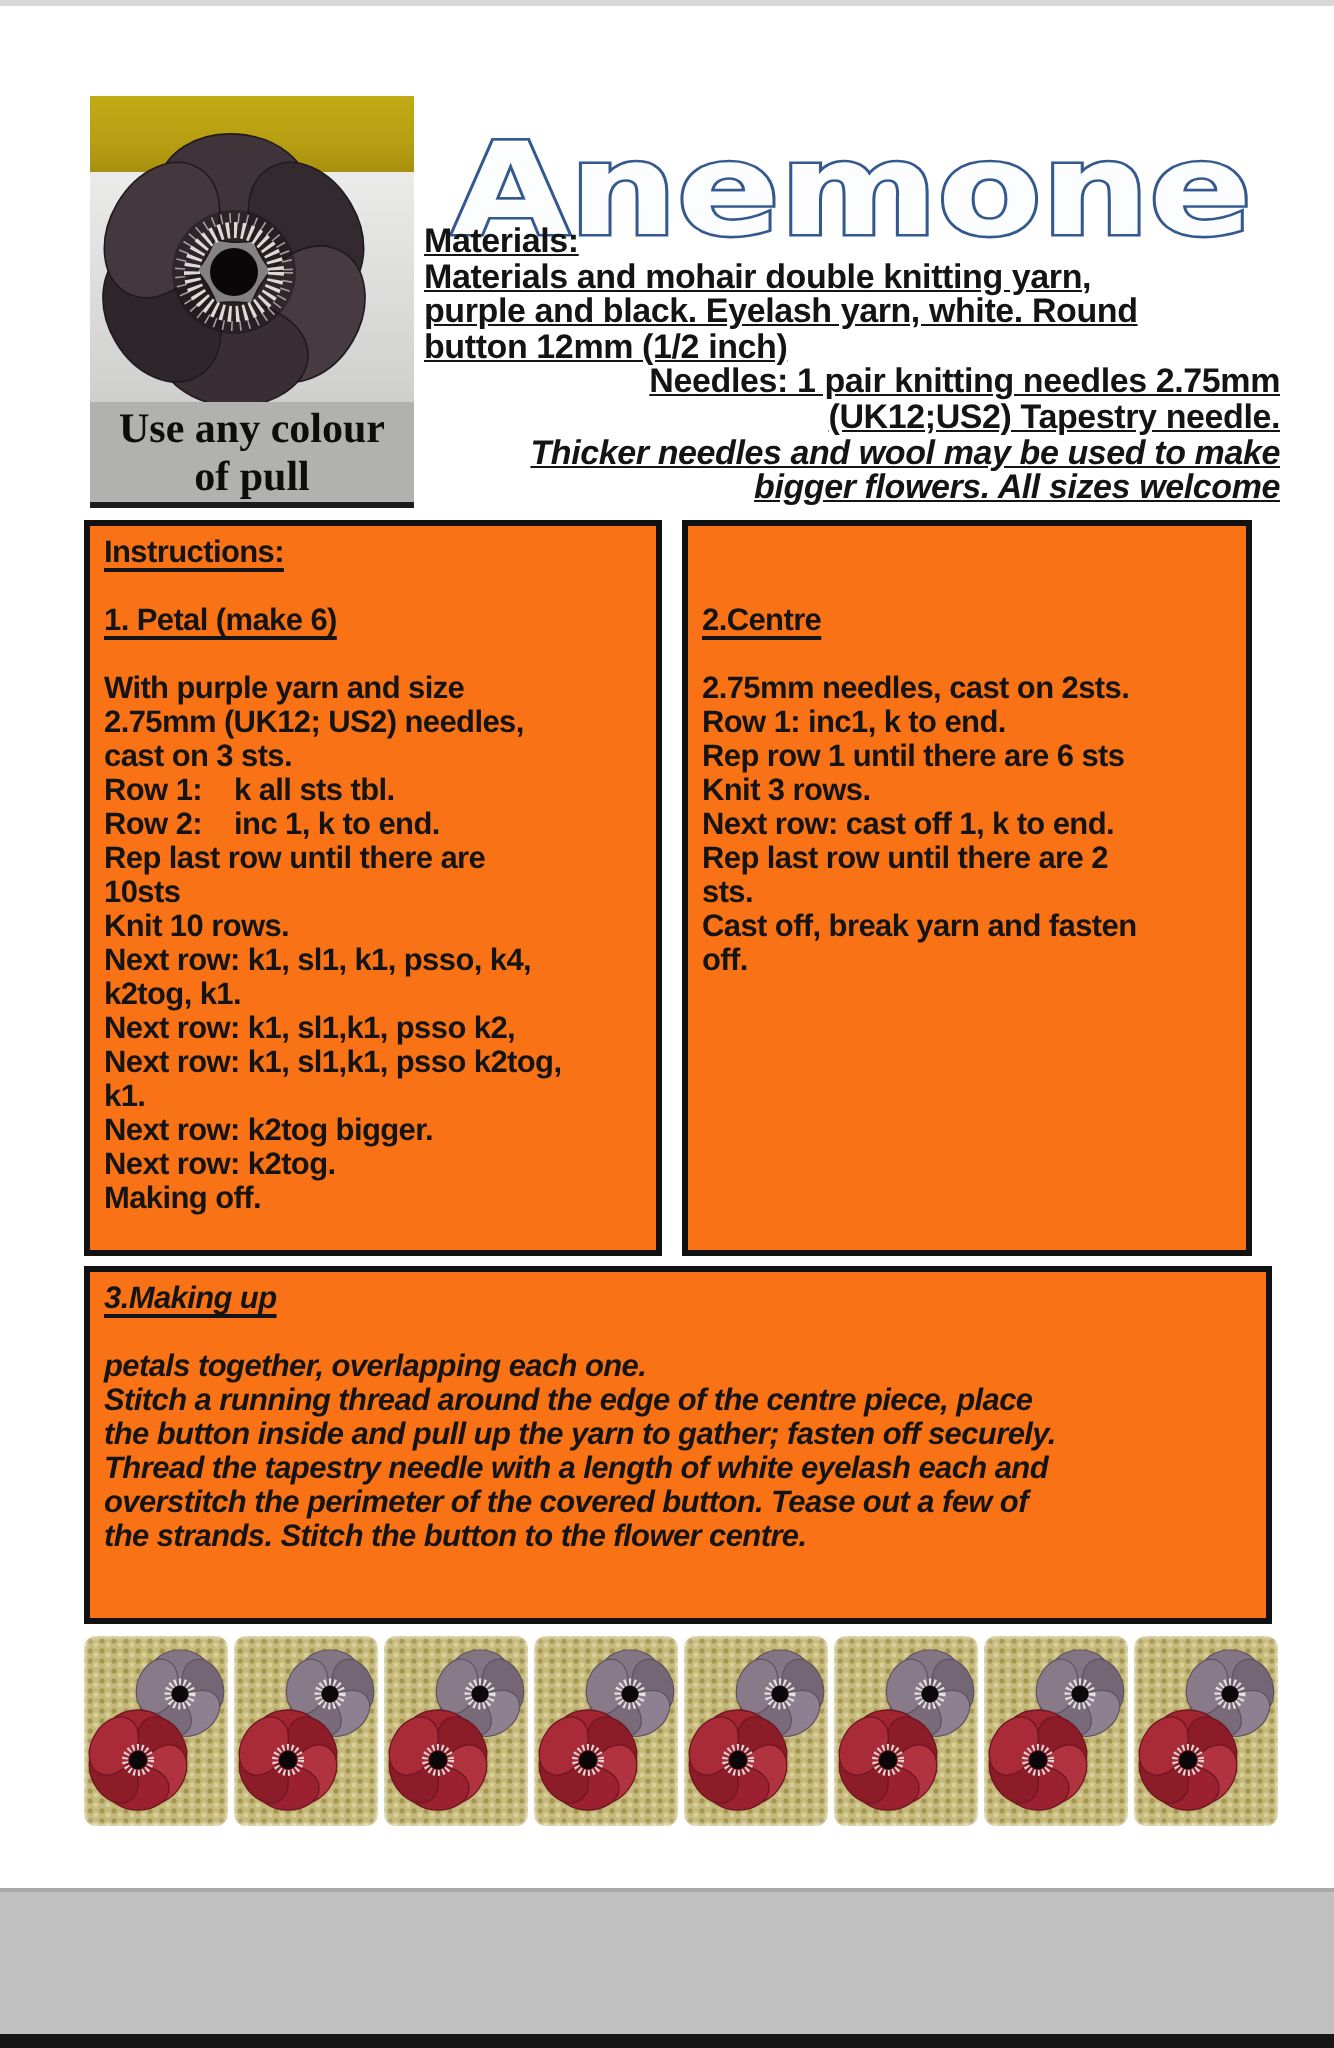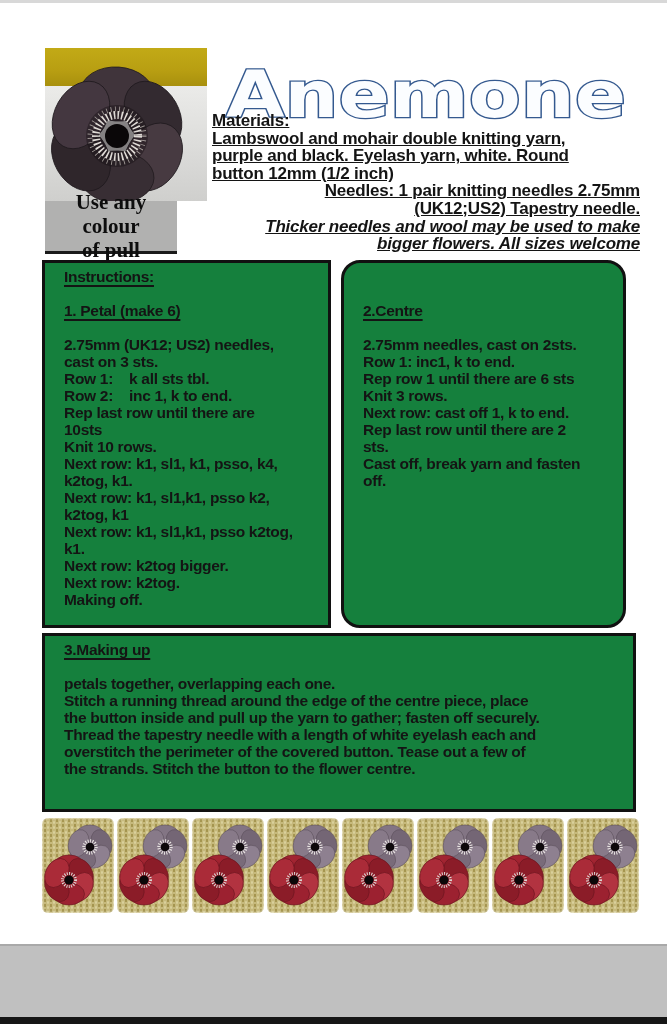--- a/index.html
+++ b/index.html
@@ -13,41 +13,41 @@
   #page{position:relative;width:667px;height:1024px;background:#ffffff;overflow:hidden;
         font-family:"Liberation Sans","DejaVu Sans",sans-serif;color:var(--ink);}
   #top-hairline{position:absolute;left:0;top:0;width:667px;height:3px;background:#d8d8d8;}
 
   
   #photo{position:absolute;left:45px;top:48px;width:162px;height:153px;
          background:linear-gradient(var(--photo_bg_top),var(--photo_bg_bottom));}
   #photo .band{position:absolute;left:0;top:0;width:100%;height:38px;
          background:linear-gradient(#c2aa16,var(--band_yellow) 60%,#a8900e);}
   #photo svg{position:absolute;left:0;top:0;}
-  #caption{position:absolute;left:45px;top:201px;width:132px;height:50px;
+  #caption{position:absolute;left:45px;top:201px;width:162px;height:50px;
          background:var(--caption_bg);border-bottom:3px solid var(--caption_border);
          display:flex;flex-direction:column;align-items:center;justify-content:center;
          font-family:"Liberation Serif","DejaVu Serif",serif;font-weight:bold;
          font-size:21px;line-height:24px;color:#0d0d0d;text-align:center;}
 
   
   #title-wrap{position:absolute;left:210px;top:55px;width:432px;height:74px;}
   #materials{position:absolute;left:212px;top:112px;width:428px;
          font-size:17px;line-height:17.6px;font-weight:bold;letter-spacing:-0.2px;text-decoration:underline;}
   #materials .c{text-align:right;}
   #materials .it{font-style:italic;}
   #materials div{white-space:pre-wrap;}
 
   
-  .ibox{position:absolute;border:3px solid var(--box_border);background:#15803d;
+  .ibox{position:absolute;border:3px solid var(--box_border);background:#f97316;
         font-weight:bold;font-size:15.5px;line-height:17px;letter-spacing:-0.3px;
-        padding:5px 19px;box-sizing:border-box;}
+        padding:5px 7px;box-sizing:border-box;}
   #box-petal{left:42px;top:260px;width:289px;height:368px;}
-  #box-centre{left:341px;top:260px;width:285px;height:368px;border-radius:19px;}
-  #box-making{left:42px;top:633px;width:594px;height:179px;}
+  #box-centre{left:341px;top:260px;width:285px;height:368px;}
+  #box-making{left:42px;top:633px;width:594px;height:179px;font-style:italic;}
   .ibox .hd{text-decoration:underline;text-underline-offset:3px;text-decoration-thickness:2px;}
   .ibox .sp{height:17px;}
   .ibox .bline{white-space:pre-wrap;min-height:17px;}
 
   
   #strip{position:absolute;left:42px;top:818px;width:599px;height:95px;
          display:flex;gap:3px;}
   .tile{position:relative;width:72px;height:95px;border-radius:6px;overflow:hidden;
         background-color:var(--strip_bg);
         background-image:radial-gradient(circle,var(--strip_dot) 1.1px,rgba(0,0,0,0) 1.5px),
@@ -90,42 +90,42 @@
   </div>
 
   <div id="title-wrap">
     <svg width="432" height="74" viewBox="0 0 432 74">
       <text x="216" y="62" text-anchor="middle" textLength="400" lengthAdjust="spacingAndGlyphs" font-family="DejaVu Sans, sans-serif" font-size="64" font-weight="bold" fill="var(--title_fill)" stroke="var(--title_outline)" stroke-width="2.6" style="paint-order:stroke fill">Anemone</text>
     </svg>
   </div>
 
   <div id="materials">
     <div>Materials:</div>
-    <div><div>Lambswool and mohair double knitting yarn,</div><div>purple and black. Eyelash yarn, white. Round</div><div>button 12mm (1/2 inch)</div></div>
+    <div><div>Materials and mohair double knitting yarn,</div><div>purple and black. Eyelash yarn, white. Round</div><div>button 12mm (1/2 inch)</div></div>
     <div class="c"><div>Needles: 1 pair knitting needles 2.75mm</div><div>(UK12;US2) Tapestry needle.</div></div>
     <div class="c it"><div>Thicker needles and wool may be used to make</div><div>bigger flowers. All sizes welcome</div></div>
   </div>
 
   <div id="box-petal" class="ibox">
     <div class="hd">Instructions:</div>
     <div class="sp"></div>
     <div class="hd">1. Petal (make 6)</div>
     <div class="sp"></div>
     <div>
+        <div class="bline">With purple yarn and size</div>
         <div class="bline">2.75mm (UK12; US2) needles,</div>
         <div class="bline">cast on 3 sts.</div>
         <div class="bline">Row 1:    k all sts tbl.</div>
         <div class="bline">Row 2:    inc 1, k to end.</div>
         <div class="bline">Rep last row until there are</div>
         <div class="bline">10sts</div>
         <div class="bline">Knit 10 rows.</div>
         <div class="bline">Next row: k1, sl1, k1, psso, k4,</div>
         <div class="bline">k2tog, k1.</div>
         <div class="bline">Next row: k1, sl1,k1, psso k2,</div>
-        <div class="bline">k2tog, k1</div>
         <div class="bline">Next row: k1, sl1,k1, psso k2tog,</div>
         <div class="bline">k1.</div>
         <div class="bline">Next row: k2tog bigger.</div>
         <div class="bline">Next row: k2tog.</div>
         <div class="bline">Making off.</div>
       </div>
   </div>
 
   <div id="box-centre" class="ibox">
     <div class="sp"></div>

